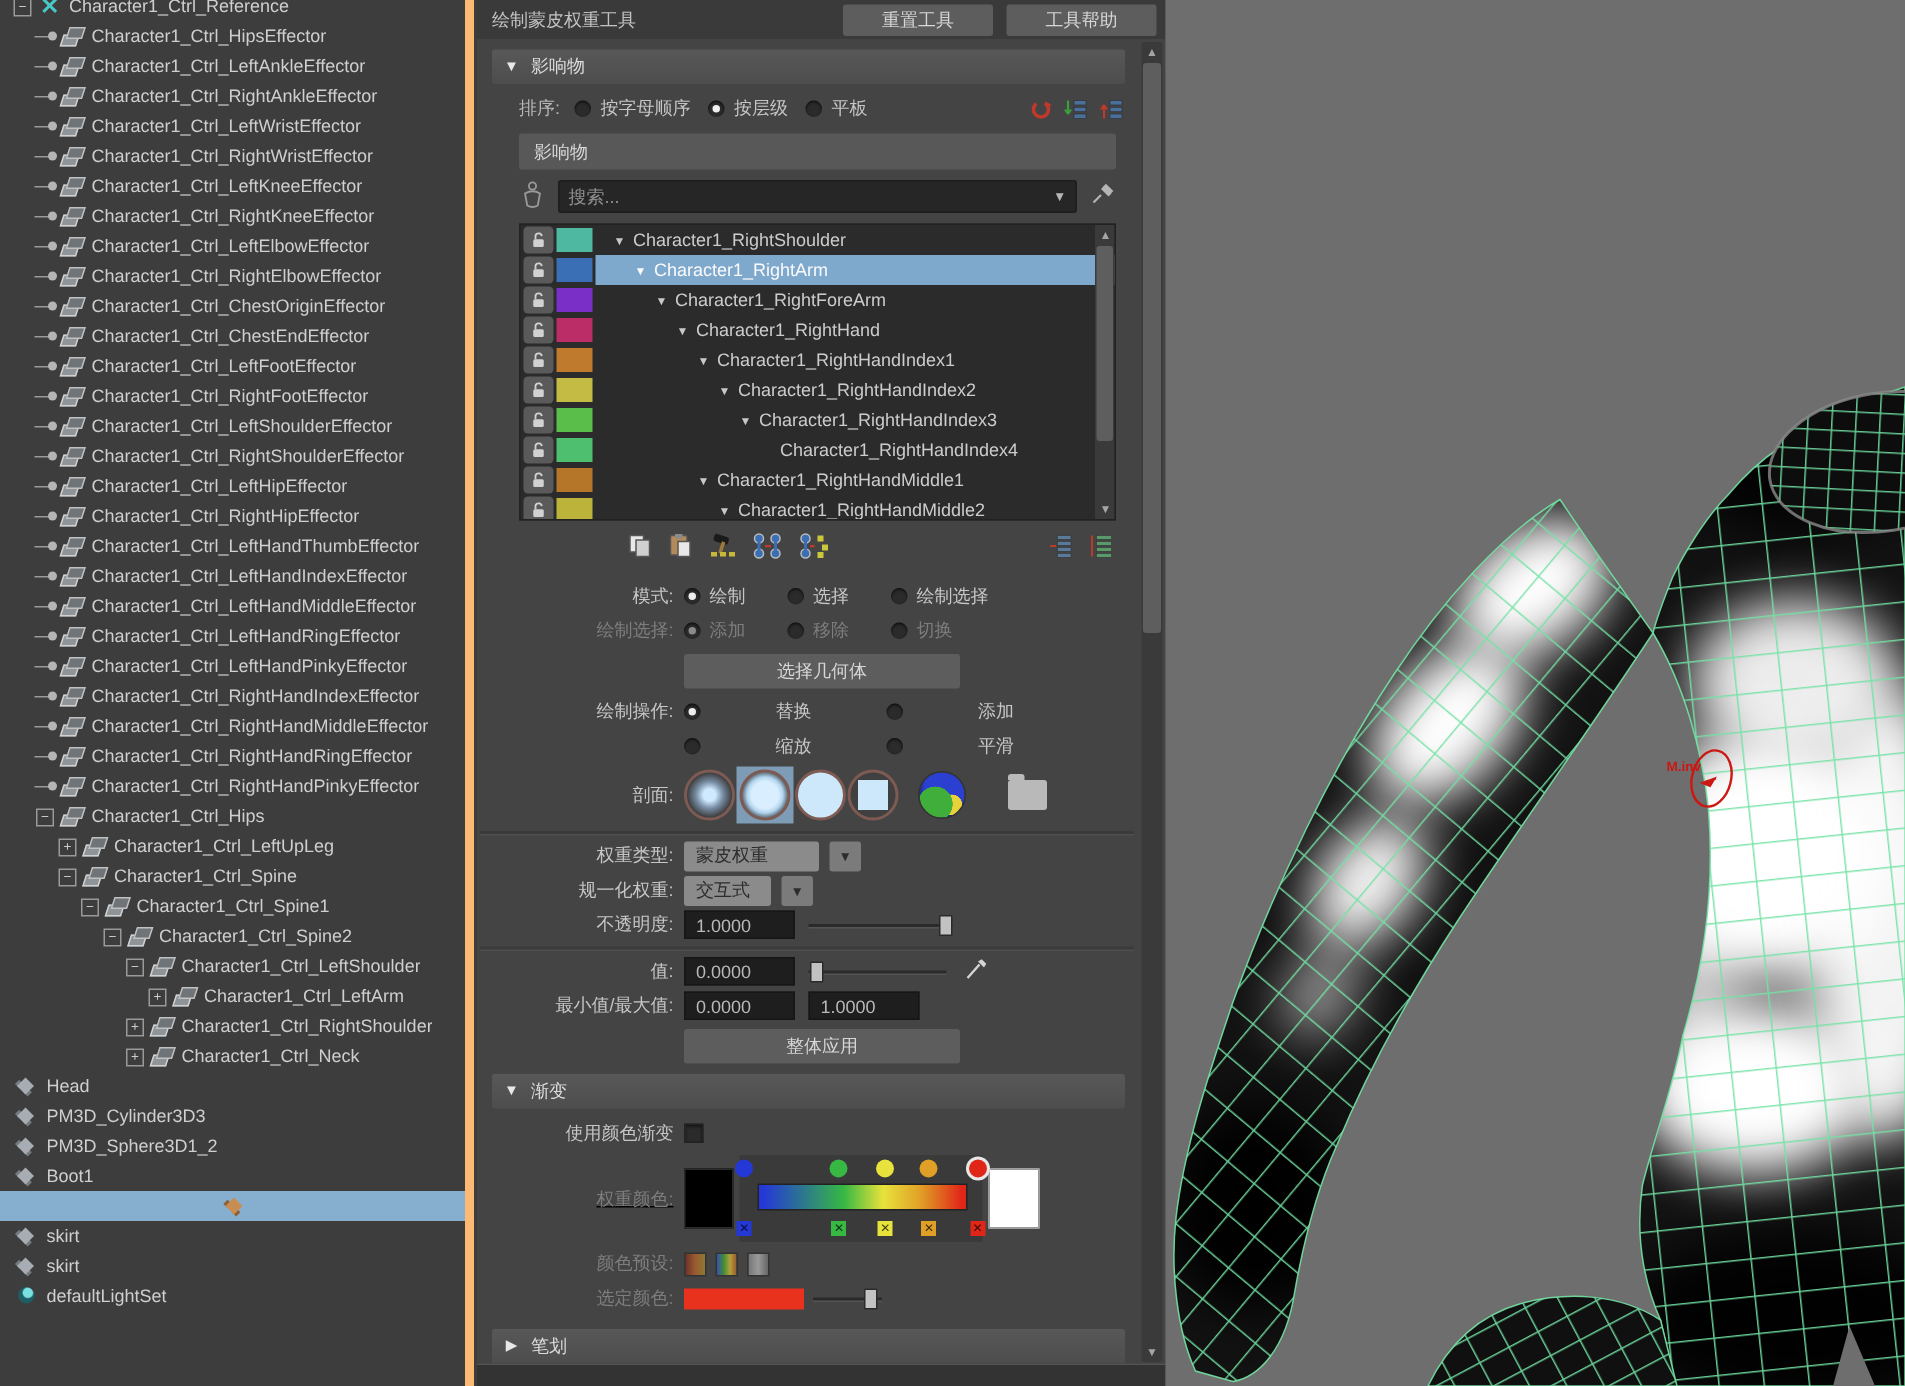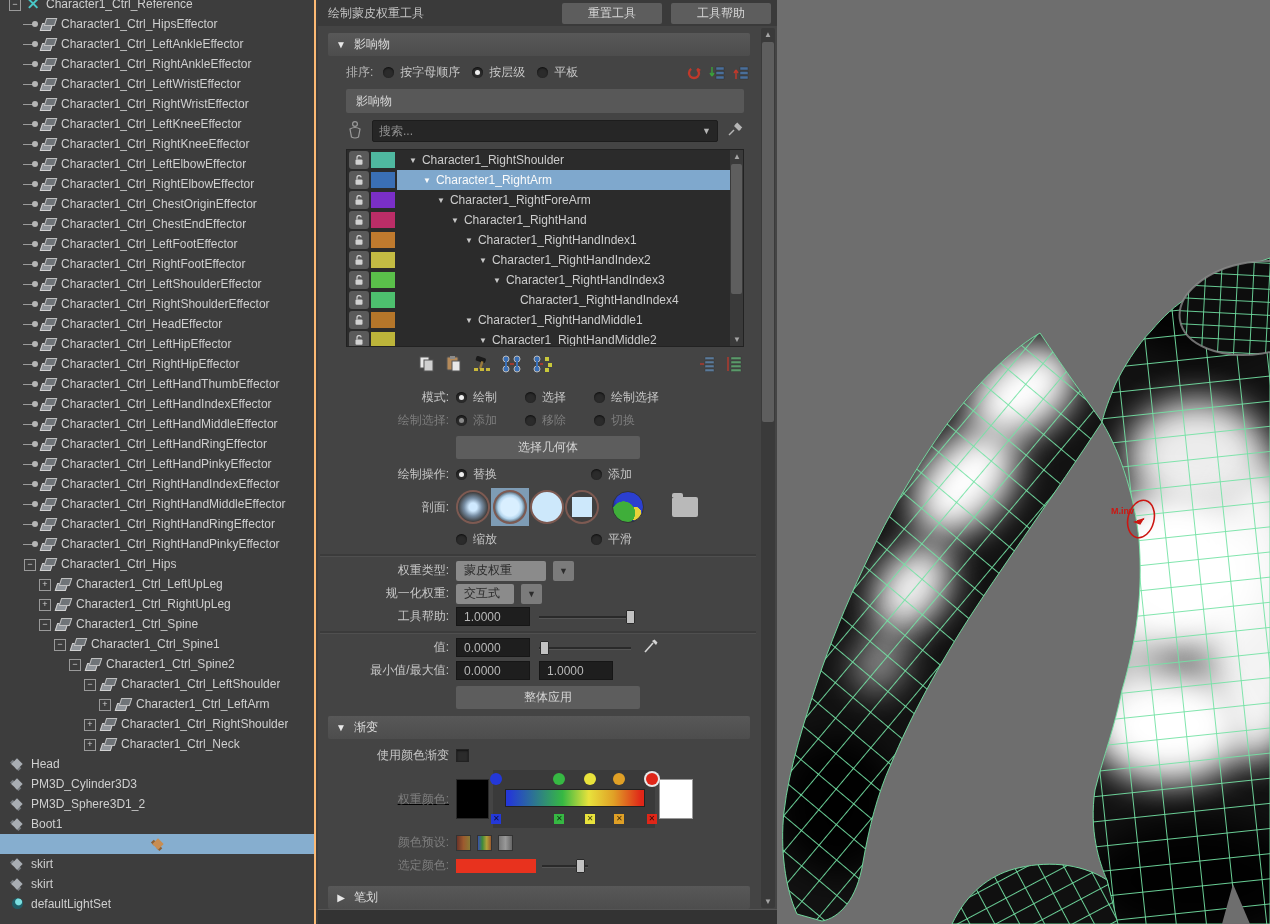--- a/index.html
+++ b/index.html
@@ -2,21 +2,21 @@
 <html><head>
 <meta charset="utf-8">
 <style>
   * { margin:0; padding:0; box-sizing:border-box; }
   html,body { width:1270px; height:924px; overflow:hidden; background:#3d3d3d;
     font-family:"Liberation Sans","DejaVu Sans",sans-serif; font-size:12px; }
   #app { position:relative; width:1270px; height:924px; }
 
   
   #outliner { position:absolute; left:0; top:0; width:316px; height:924px;
-    background:#3d3d3d; overflow:hidden; border-right:2px solid #fdba74; }
+    background:#3d3d3d; overflow:hidden; border-right:6px solid #fdba74; }
   #outliner-list { margin-top:-6px; }
   .orow { display:flex; align-items:center; height:20px; white-space:nowrap;
     color:#cfcfcf; padding-left:calc(8px + (var(--indent,0) * 15px)); }
   .orow.selected { background:#86aecf; color:#1d1d1d;flex-direction:column; }
   .oprefix { position:relative; width:17px; height:20px; flex:0 0 17px; }
   .orow[data-prefix="dot"] .oprefix::before { content:""; position:absolute; left:0; top:10px; width:10px; height:1px; background:#9a9a9a; }
   .orow[data-prefix="dot"] .oprefix::after { content:""; position:absolute; left:9px; top:7px; width:6px; height:6px; border-radius:50%; background:#b5b5b5; }
   .orow[data-prefix="plus"] .oprefix::before,
   .orow[data-prefix="minus"] .oprefix::before { content:"+"; position:absolute; left:1px; top:5px; width:10px; height:10px;
     border:1px solid #9a9a9a; background:#3d3d3d; color:#cfcfcf; font-size:9px; line-height:8px; text-align:center; }
@@ -62,21 +62,21 @@
   .plabel.dim, .disabled .plabel, .disabled .optlabel { color:#7d7d7d; }
 
   .radio { display:flex; align-items:center; }
   .radio .rdot { width:11px; height:11px; border-radius:50%; background:#2b2b2b; margin-right:6px;
     box-shadow:inset 0 1px 2px rgba(0,0,0,.7); position:relative; }
   .radio.on .rdot::after { content:""; position:absolute; left:3px; top:3px; width:5px; height:5px; border-radius:50%; background:#eeeeee; }
   .radio.on.disabled .rdot::after, .disabled .radio.on .rdot::after { background:#8a8a8a; }
   .optlabel { color:#c6c6c6; }
   .mode-opts .radio { width:69px; }
   .mode-opts .radio:last-child { width:auto; }
-  .op-opts .radio { width:135px; }
+  .op-opts .radio { width:135px;gap:44px; }
   .sort-opts .radio { margin-right:12px; }
 
   
   #col-hdr { margin:6px 14px 0 28px; height:24px; background:#585858; border-radius:2px;
     display:flex; align-items:center; padding-left:10px; color:#d8d8d8; }
   #search-row { display:flex; align-items:center; margin:6px 14px 0 28px; height:24px; }
   #search-box { flex:1; height:22px; background:#262626; border:1px solid #1d1d1d; border-radius:2px;
     display:flex; align-items:center; color:#909090; padding:0 6px; margin:0 8px; }
   #search-box .ph { flex:1; }
   #influence-list { position:relative; margin:6px 14px 0 28px; height:198px; background:#2b2b2b;
@@ -249,25 +249,20 @@
           <span class="oicon"></span>
           <span class="olabel">Character1_Ctrl_LeftShoulderEffector</span>
         </div>
 
         <div class="orow" data-icon="effector" data-prefix="dot" style="--indent: 1;">
           <span class="oprefix"></span>
           <span class="oicon"></span>
           <span class="olabel">Character1_Ctrl_RightShoulderEffector</span>
         </div>
 
-        <div class="orow" data-icon="effector" data-prefix="dot" style="--indent: 1;">
-          <span class="oprefix"></span>
-          <span class="oicon"></span>
-          <span class="olabel">Character1_Ctrl_HeadEffector</span>
-        </div>
 
         <div class="orow" data-icon="effector" data-prefix="dot" style="--indent: 1;">
           <span class="oprefix"></span>
           <span class="oicon"></span>
           <span class="olabel">Character1_Ctrl_LeftHipEffector</span>
         </div>
 
         <div class="orow" data-icon="effector" data-prefix="dot" style="--indent: 1;">
           <span class="oprefix"></span>
           <span class="oicon"></span>
@@ -334,25 +329,20 @@
           <span class="oicon"></span>
           <span class="olabel">Character1_Ctrl_Hips</span>
         </div>
 
         <div class="orow" data-icon="effector" data-prefix="plus" style="--indent: 2;">
           <span class="oprefix"></span>
           <span class="oicon"></span>
           <span class="olabel">Character1_Ctrl_LeftUpLeg</span>
         </div>
 
-        <div class="orow" data-icon="effector" data-prefix="plus" style="--indent: 2;">
-          <span class="oprefix"></span>
-          <span class="oicon"></span>
-          <span class="olabel">Character1_Ctrl_RightUpLeg</span>
-        </div>
 
         <div class="orow" data-icon="effector" data-prefix="minus" style="--indent: 2;">
           <span class="oprefix"></span>
           <span class="oicon"></span>
           <span class="olabel">Character1_Ctrl_Spine</span>
         </div>
 
         <div class="orow" data-icon="effector" data-prefix="minus" style="--indent: 3;">
           <span class="oprefix"></span>
           <span class="oicon"></span>
@@ -797,62 +787,62 @@
                 <span class="rdot"></span>
                 <span class="optlabel">替换</span>
               </div>
 
               <div class="radio">
                 <span class="rdot"></span>
                 <span class="optlabel">添加</span>
               </div>
             </div>
         </div>
+        <div class="prow">
+          <span class="plabel"></span>
+          <div class="op-opts" style="display:flex;">
+
+              <div class="radio">
+                <span class="rdot"></span>
+                <span class="optlabel">缩放</span>
+              </div>
+
+              <div class="radio">
+                <span class="rdot"></span>
+                <span class="optlabel">平滑</span>
+              </div>
+            </div>
+        </div>
+
         <div class="prow" id="profile-row">
           <span class="plabel">剖面:</span>
           <span class="brush gauss"></span>
           <span class="brush-hl">
               <span class="brush soft" style="margin:0;"></span>
             </span>
           <span class="brush solid"></span>
           <span class="brush square"></span>
           <span id="sphere-icon"></span>
           <span id="folder-icon"></span>
         </div>
 
-        <div class="prow">
-          <span class="plabel"></span>
-          <div class="op-opts" style="display:flex;">
-
-              <div class="radio">
-                <span class="rdot"></span>
-                <span class="optlabel">缩放</span>
-              </div>
-
-              <div class="radio">
-                <span class="rdot"></span>
-                <span class="optlabel">平滑</span>
-              </div>
-            </div>
-        </div>
-
         <div class="sep"></div>
 
         <div class="prow">
           <span class="plabel">权重类型:</span>
           <div class="dropdown" style="width:90px;">蒙皮权重</div>
           <span class="dd-arrow">▼</span>
         </div>
         <div class="prow">
           <span class="plabel">规一化权重:</span>
           <div class="dropdown" style="width:58px;">交互式</div>
           <span class="dd-arrow">▼</span>
         </div>
         <div class="prow">
-          <span class="plabel">工具帮助:</span>
+          <span class="plabel">不透明度:</span>
           <span class="valbox">1.0000</span>
           <span class="slider" style="width:96px;">
             <span class="groove"></span>
             <span class="handle" id="opacity-handle" style="left: 95%;"></span>
           </span>
         </div>
 
         <div class="sep"></div>
 
         <div class="prow">

